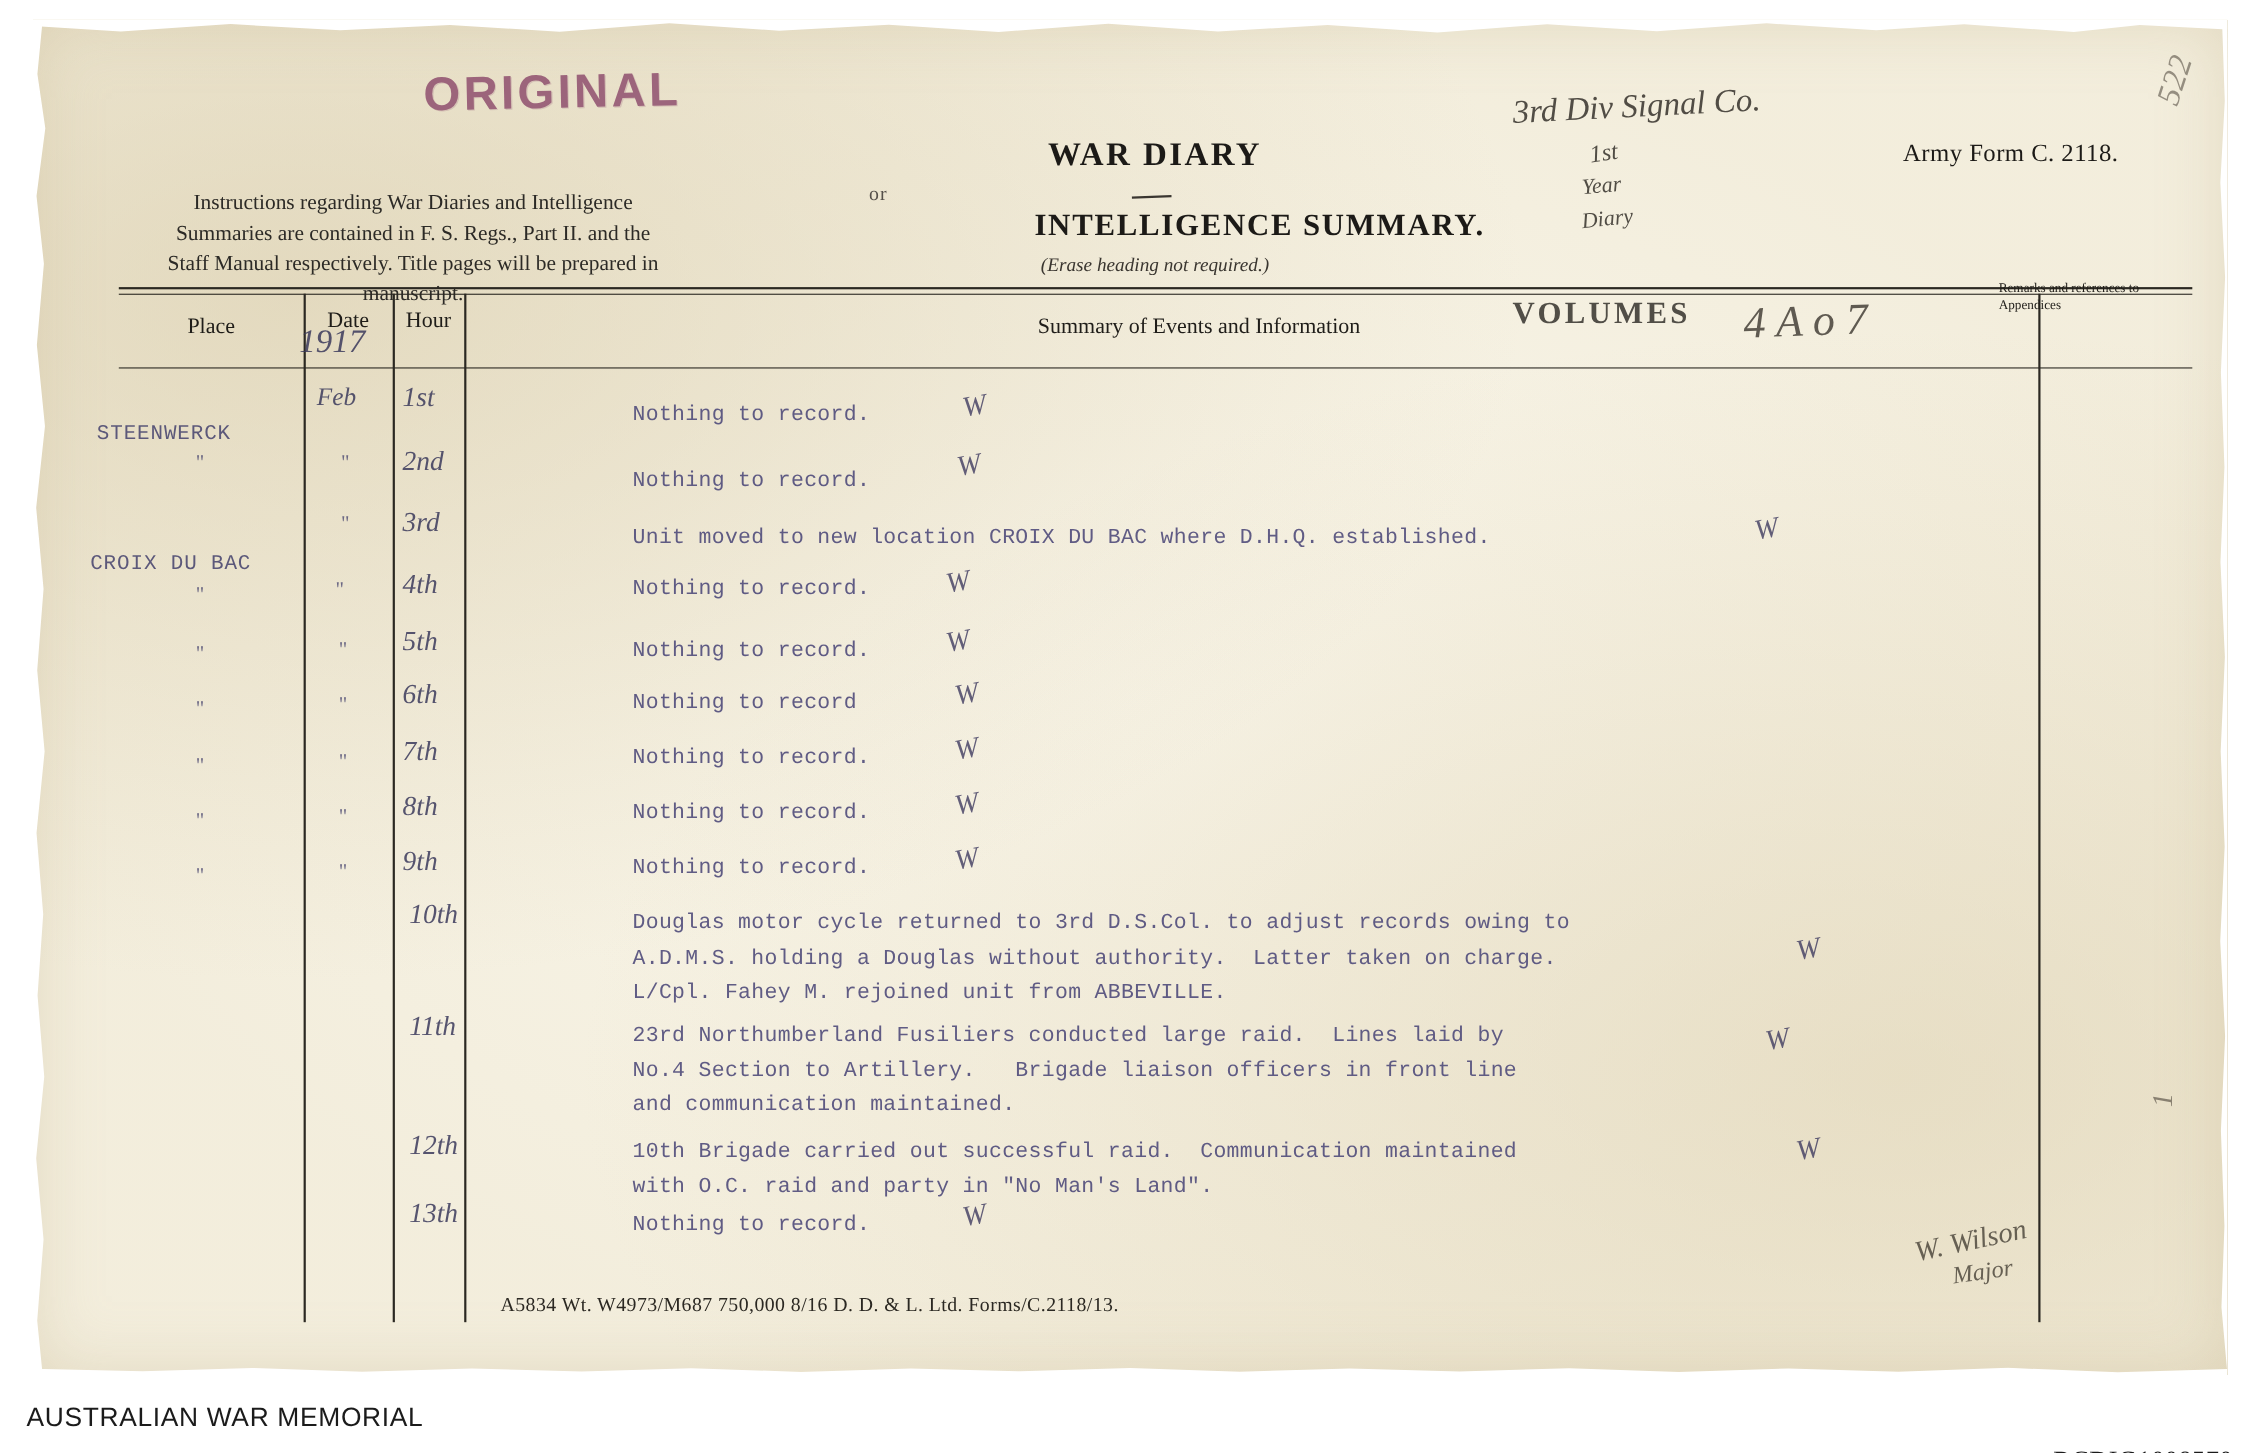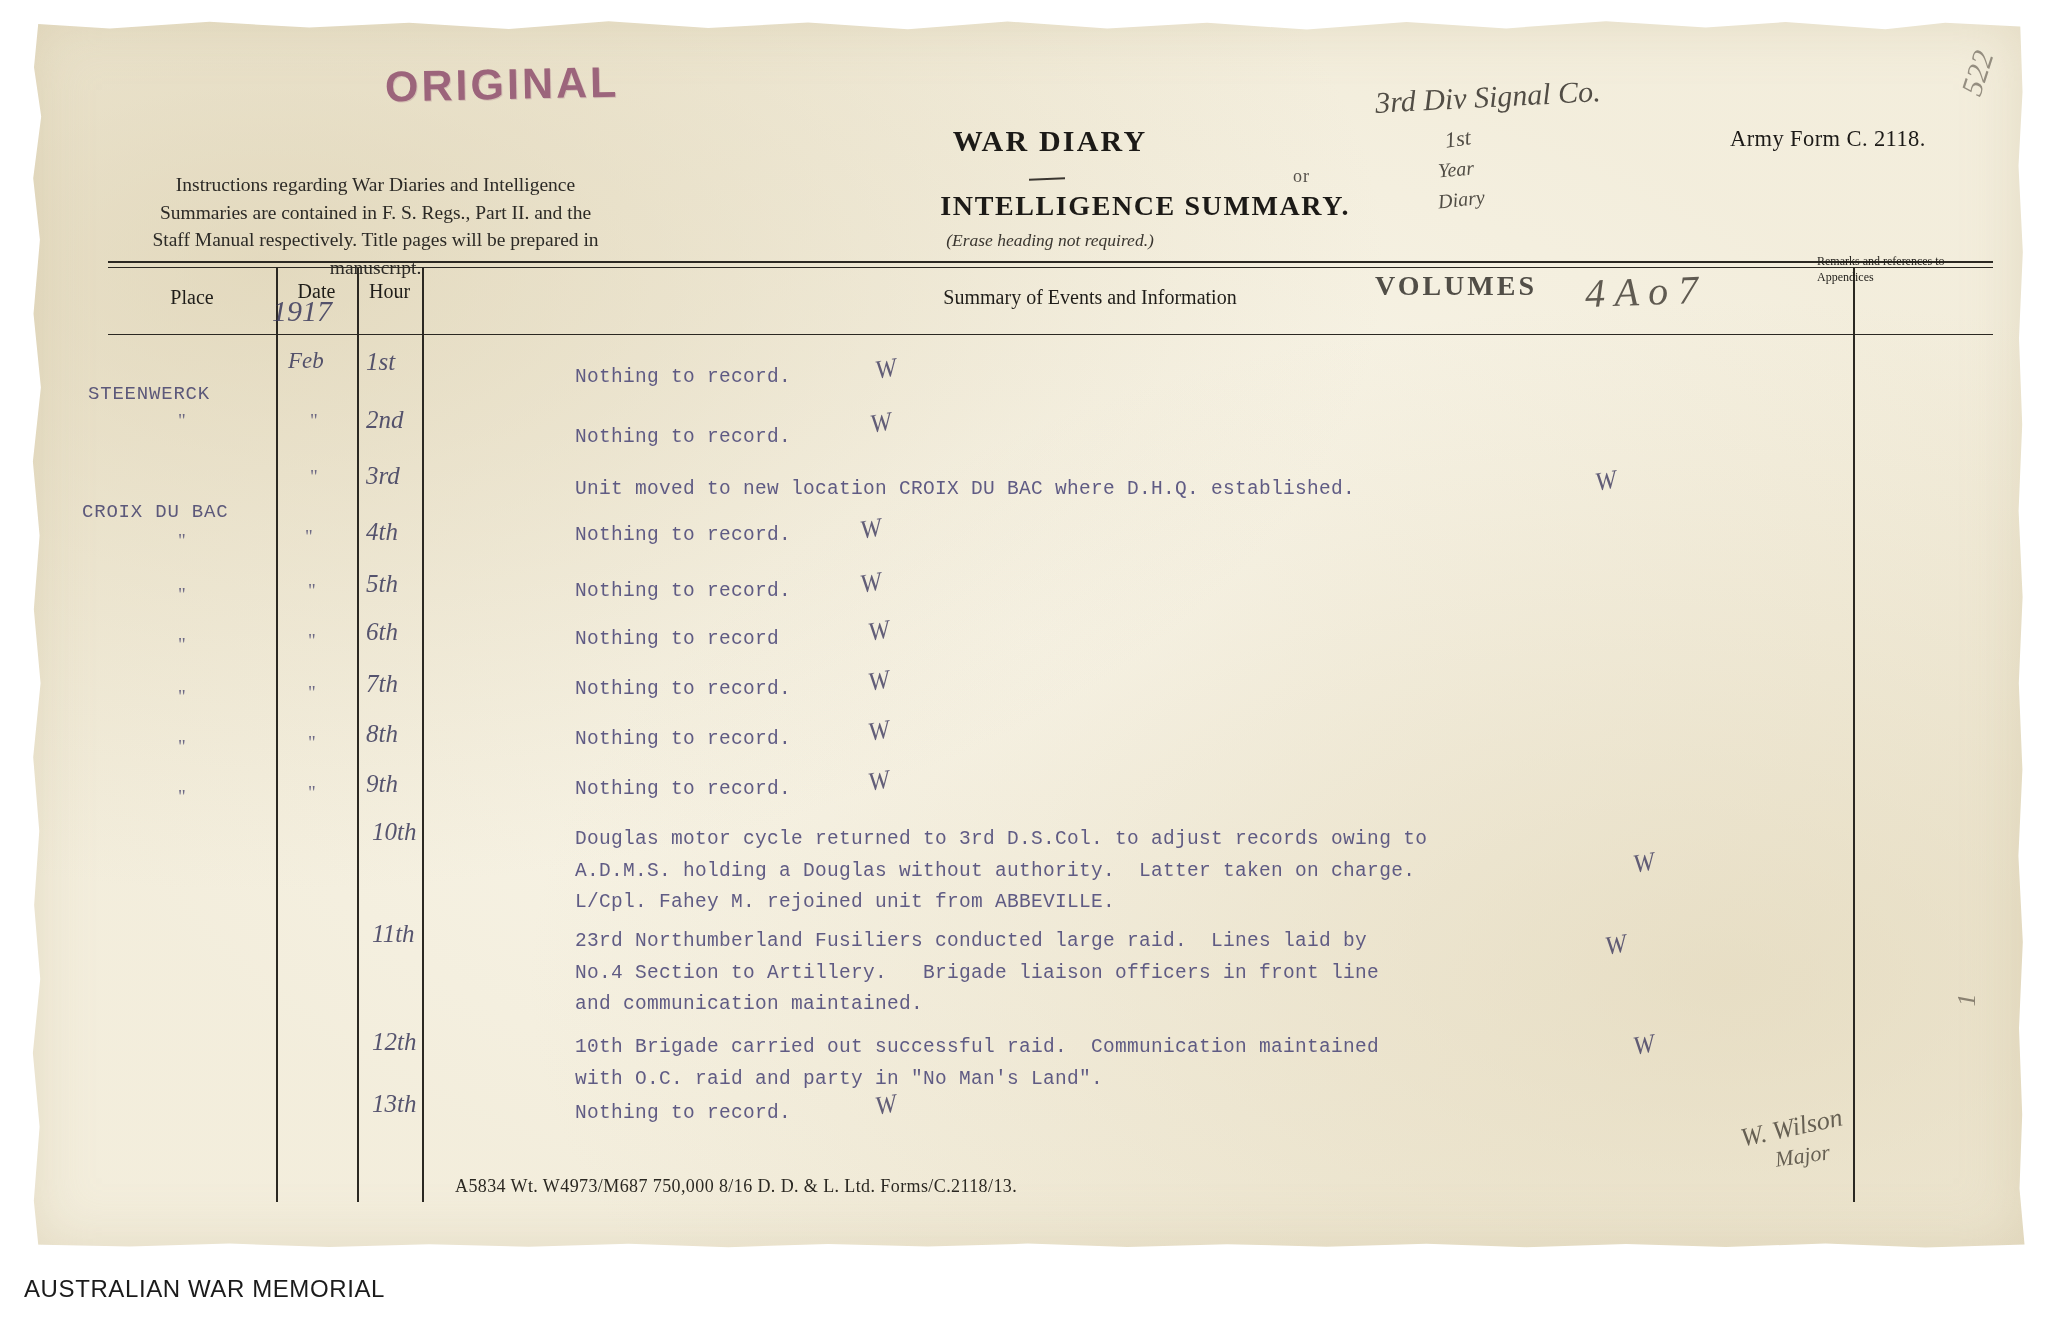--- a/index.html
+++ b/index.html
@@ -93,21 +93,21 @@
     font-family: "Liberation Serif", serif;
     font-weight: bold;
     font-size: 30px;
     letter-spacing: 2.2px;
     color: #1c1a17;
   }
   .title-or {
     position: absolute;
     left: 760px; top: 148px;
     width: 520px;
-    text-align: right;
+    text-align: left;
     font-size: 18px;
     color: #55504a;
     letter-spacing: 1px;
   }
   .title-or::after {
     content: "";
     position: absolute;
     left: 46%; top: 56%;
     width: 36px; height: 1.5px;
     background: #3a3630;

